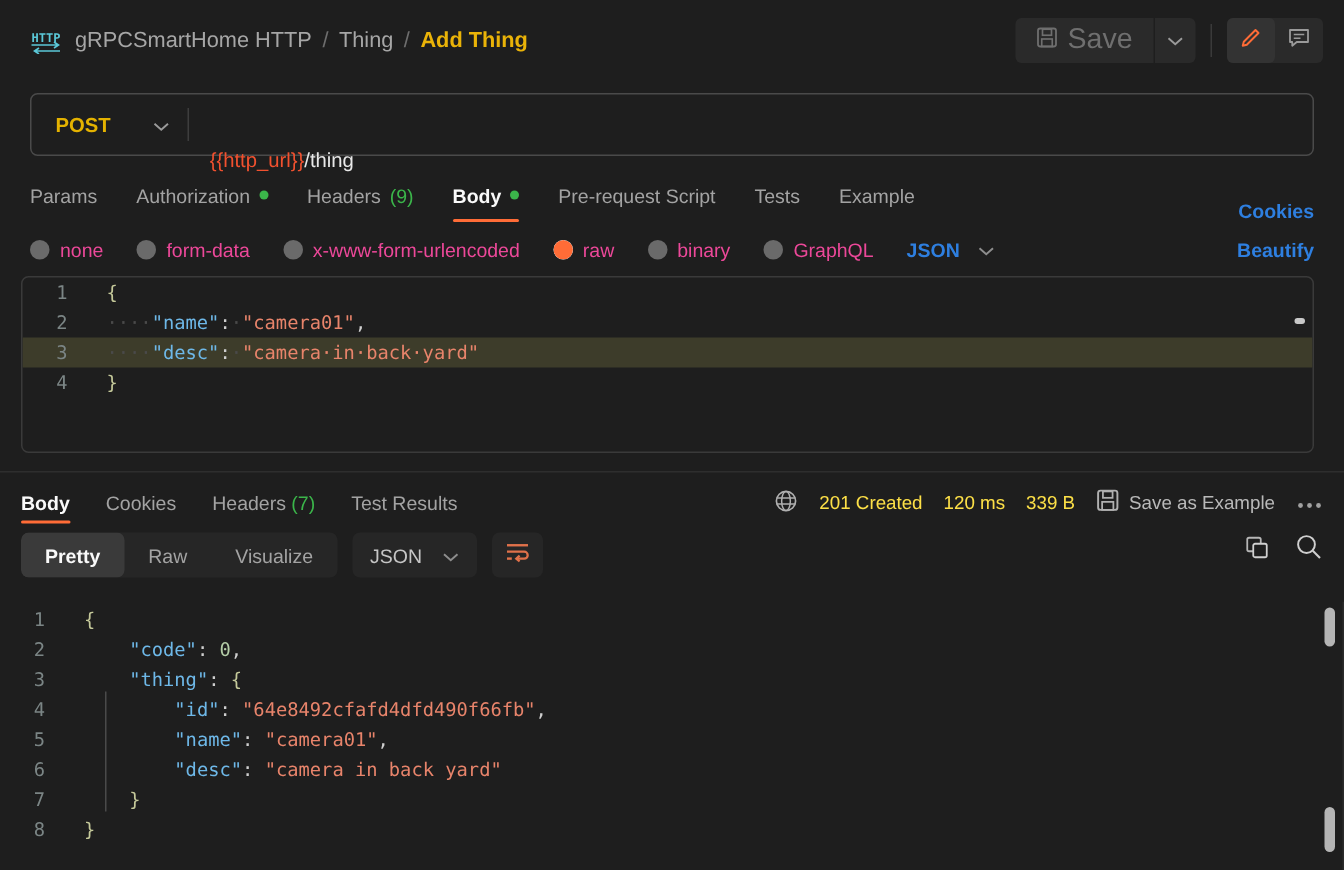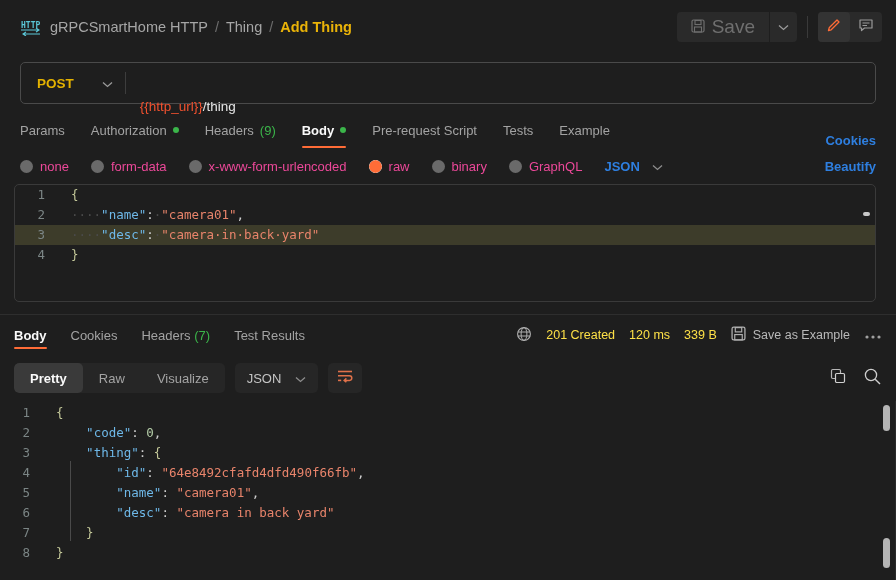--- a/index.html
+++ b/index.html
@@ -150,21 +150,21 @@
   .rstab.active::after {
     content: ""; position: absolute; left: 0; right: 0; bottom: 6px; height: 2px;
     background: #ff6c37; border-radius: 1px;
   }
   .resp-meta { margin-left: auto; display: flex; align-items: center; gap: 14px; font-size: 12.5px; }
   .meta-green { color: #fde047; }
   .save-example { display: flex; align-items: center; gap: 7px; color: #b9b9b9; font-size: 12.5px; }
   .dots { color: #a0a0a0; letter-spacing: 1px; font-size: 14px; }
 
   
-  .resp-toolbar { flex: 0 0 46px; display: flex; align-items: center; padding: 0 14px; gap: 10px; }
+  .resp-toolbar { flex: 0 0 46px; display: flex; align-items: flex-start; padding: 0 14px; gap: 10px; }
   .seg {
     display: flex; align-items: stretch; background: #262626; border-radius: 5px; overflow: hidden; height: 30px;
   }
   .seg-item {
     display: flex; align-items: center; padding: 0 16px; font-size: 13px; color: #a3a3a3;
   }
   .seg-item.active { background: #3a3a3a; color: #fafafa; font-weight: bold; border-radius: 5px; }
   .fmt2 {
     display: flex; align-items: center; gap: 14px; background: #262626; border-radius: 5px;
     height: 30px; padding: 0 12px; font-size: 13px; color: #c5c5c5;

